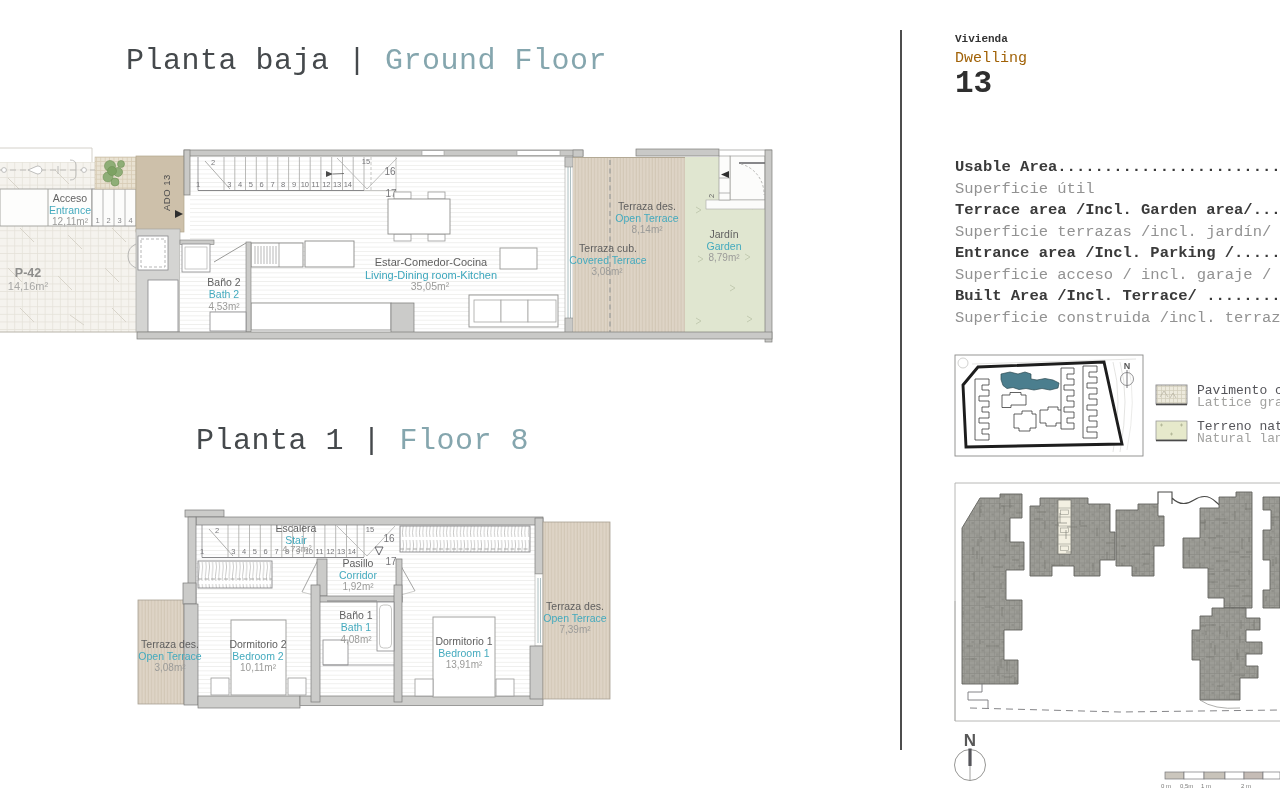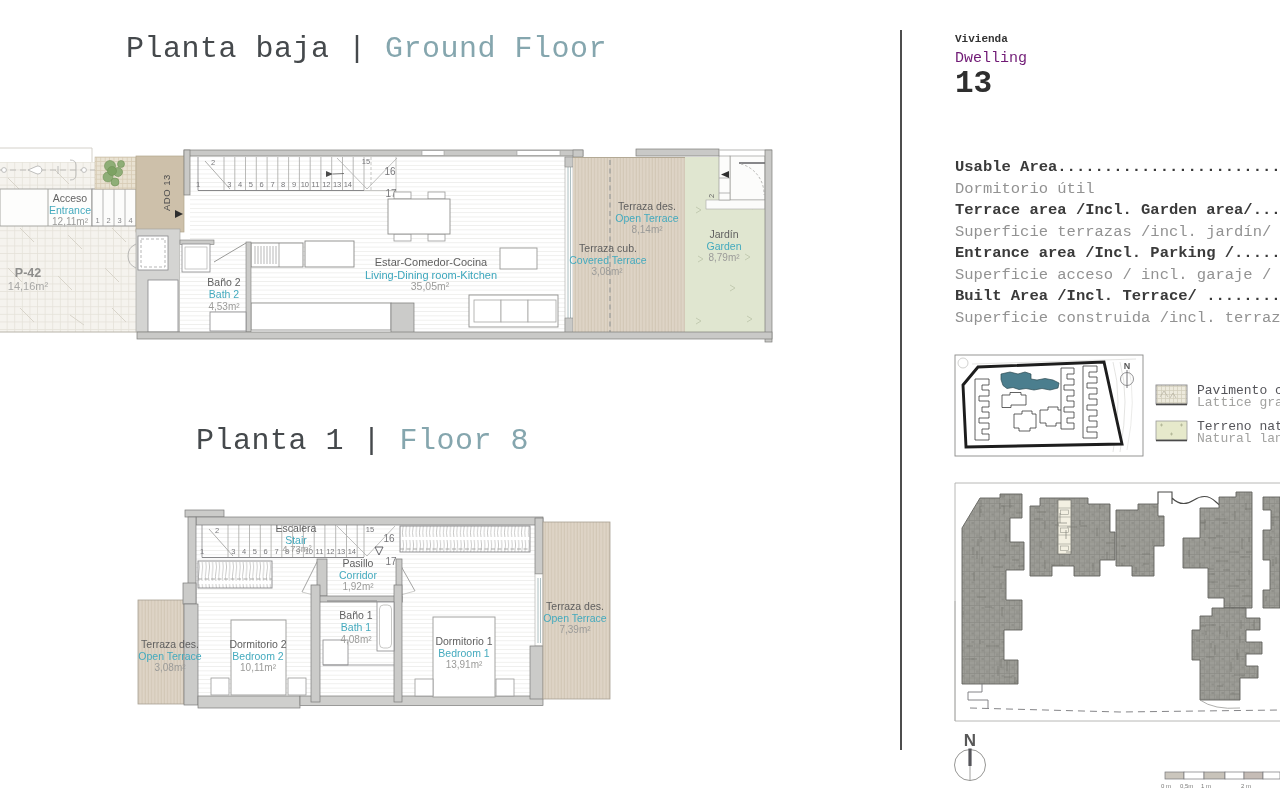--- a/index.html
+++ b/index.html
@@ -8,33 +8,33 @@
   .abs{position:absolute;}
   .title{font-family:"Liberation Mono", monospace;font-size:30px;letter-spacing:0.5px;color:#45494c;white-space:pre;}
   .title .teal{color:#85a6ae;}
   .rline{font-family:"Liberation Mono", monospace;font-size:15.5px;white-space:pre;line-height:21.5px;}
   .b{font-weight:bold;color:#3a3a3a;}
   .g{color:#929292;}
 </style>
 </head>
 <body>
 
-<div class="abs title" style="left:126px;top:32px;">Planta baja | <span class="teal">Ground Floor</span></div>
+<div class="abs title" style="left:126px;top:44px;">Planta baja | <span class="teal">Ground Floor</span></div>
 
 <div class="abs title" style="left:196px;top:424px;">Planta 1 | <span class="teal">Floor 8</span></div>
 
 <div class="abs" style="left:900px;top:30px;width:2px;height:720px;background:#4d4d4d;"></div>
 
 <div class="abs mono" style="left:955px;top:33px;font-size:11px;font-weight:bold;color:#333;">Vivienda</div>
-<div class="abs mono" style="left:955px;top:50px;font-size:15px;color:#701a75;">Dwelling</div>
+<div class="abs mono" style="left:955px;top:50px;font-size:15px;color:#a16207;">Dwelling</div>
 
 <div class="abs mono" style="left:955px;top:66px;font-size:31px;font-weight:bold;color:#2e2e2e;">13</div>
 
 <div class="abs rline" style="left:955px;top:157px;"><span class="b">Usable Area...............................</span>
-<span class="g">Dormitorio útil</span>
+<span class="g">Superficie útil</span>
 <span class="b">Terrace area /Incl. Garden area/...</span>
 <span class="g">Superficie terrazas /incl. jardín/ ...</span>
 <span class="b">Entrance area /Incl. Parking /.......</span>
 <span class="g">Superficie acceso / incl. garaje / ...</span>
 <span class="b">Built Area /Incl. Terrace/ ..........</span>
 <span class="g">Superficie construida /incl. terraza/</span></div>
 
 <svg class="abs" style="left:0;top:140px;" width="780" height="210" viewBox="0 0 780 210">
 <defs>
 <pattern id="floorH" width="6" height="4.3" patternUnits="userSpaceOnUse">

